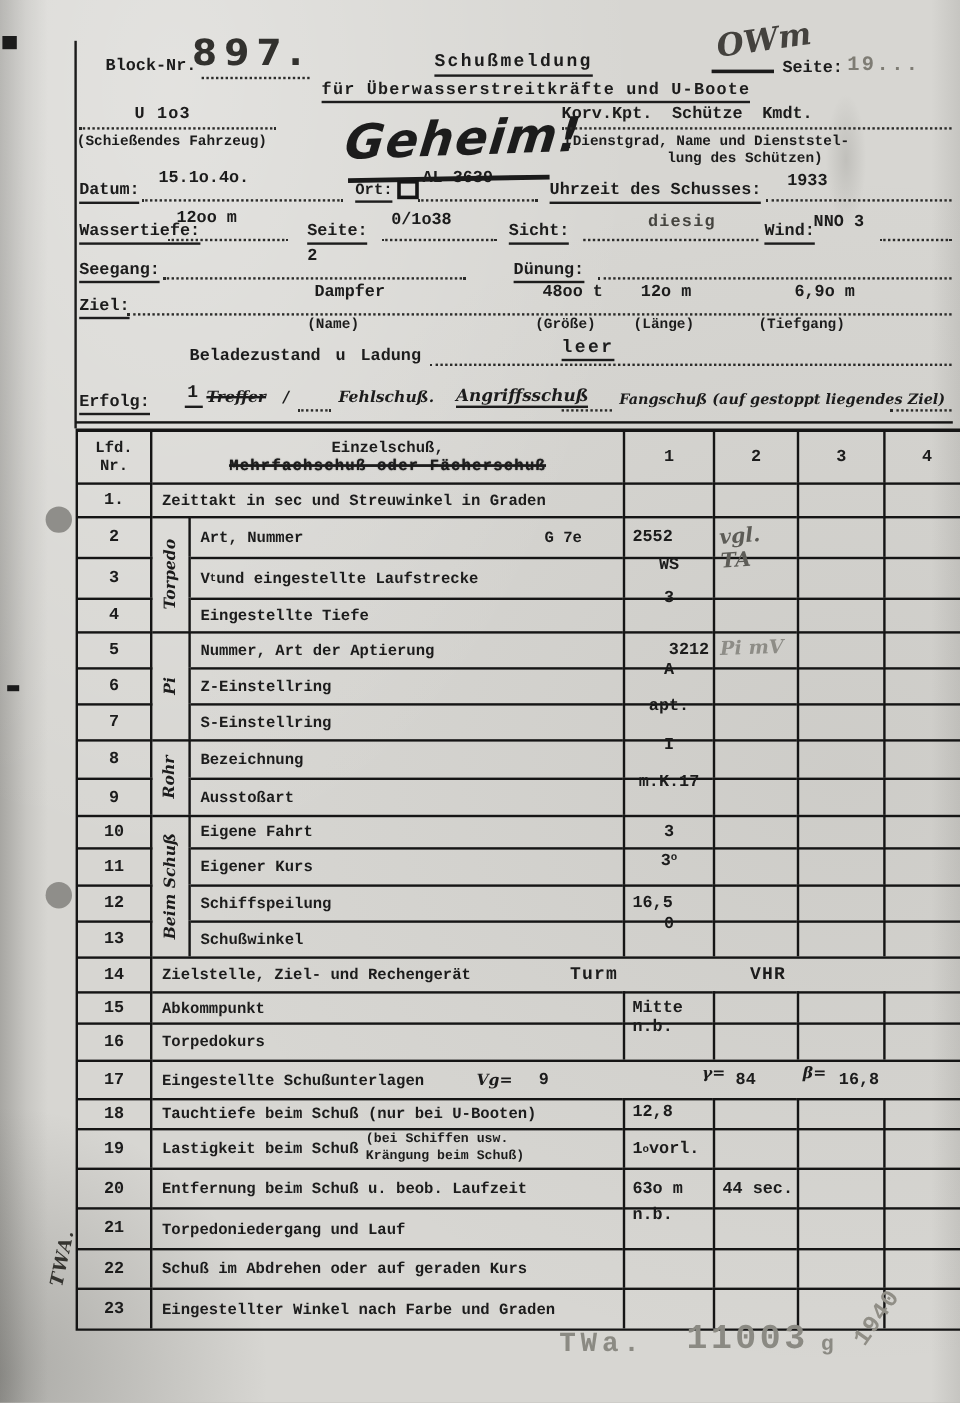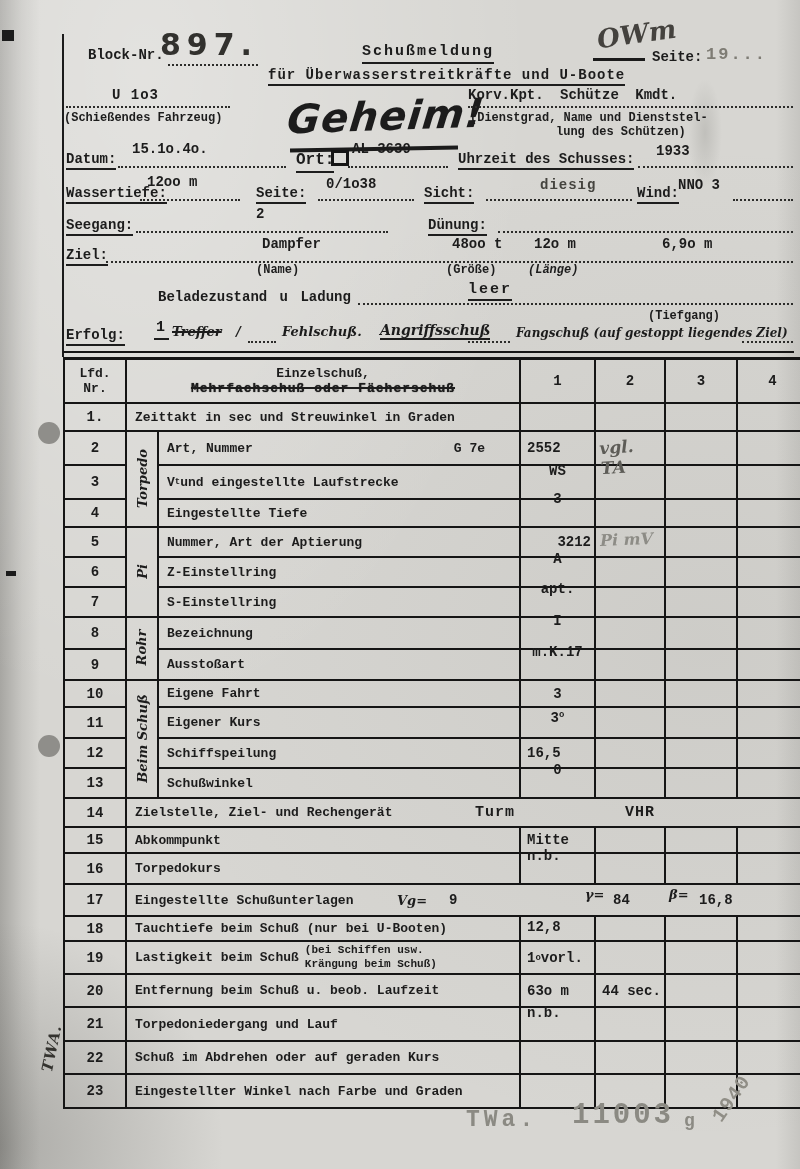--- a/index.html
+++ b/index.html
@@ -84,21 +84,21 @@
   <div class="bar" style="left:290px;top:147px;width:168px;height:4px;transform:rotate(-1deg);"></div>
 
   <span class="t b" style="left:468px;top:88px;font-size:14px;word-spacing:8px;">Korv.Kpt. Schütze Kmdt.</span>
   <span class="dots" style="left:468px;top:104px;width:325px;"></span>
   <span class="t cap" style="left:470px;top:112px;">(Dienstgrad, Name und Dienststel-</span>
   <span class="t cap" style="left:556px;top:126px;">lung des Schützen)</span>
 
   <span class="t b ul" style="left:66px;top:152px;font-size:14px;">Datum:</span>
   <span class="t b" style="left:132px;top:142px;font-size:14px;">15.1o.4o.</span>
   <span class="dots" style="left:118px;top:164px;width:168px;"></span>
-  <span class="t b ul" style="left:296px;top:152px;font-size:16px;">Ort:</span>
+  <span class="t b ul" style="left:296px;top:152px;font-size:13px;">Ort:</span>
   <div style="position:absolute;left:331px;top:150px;width:12px;height:10px;border:3px solid #151515;"></div>
   <span class="t b" style="left:352px;top:142px;font-size:14px;">AL 3639</span>
   <span class="dots" style="left:348px;top:164px;width:100px;"></span>
   <span class="t b ul" style="left:458px;top:152px;font-size:14px;">Uhrzeit des Schusses:</span>
   <span class="t b" style="left:656px;top:144px;font-size:14px;">1933</span>
   <span class="dots" style="left:638px;top:164px;width:155px;"></span>
 
   <span class="t b ul" style="left:66px;top:186px;font-size:14px;">Wassertiefe:</span>
   <span class="t b" style="left:147px;top:175px;font-size:14px;">12oo m</span>
   <span class="dots" style="left:140px;top:197px;width:100px;"></span>
@@ -119,22 +119,22 @@
   <span class="dots" style="left:498px;top:229px;width:295px;"></span>
 
   <span class="t b ul" style="left:66px;top:248px;font-size:14px;">Ziel:</span>
   <span class="t b" style="left:262px;top:237px;font-size:14px;">Dampfer</span>
   <span class="t b" style="left:452px;top:237px;font-size:14px;">48oo t</span>
   <span class="t b" style="left:534px;top:237px;font-size:14px;">12o m</span>
   <span class="t b" style="left:662px;top:237px;font-size:14px;">6,9o m</span>
   <span class="dots" style="left:106px;top:259px;width:687px;"></span>
   <span class="t cap" style="left:256px;top:264px;">(Name)</span>
   <span class="t cap" style="left:446px;top:264px;">(Größe)</span>
-  <span class="t cap" style="left:528px;top:264px;font-style:italic;">(Länge)</span>
-  <span class="t cap" style="left:648px;top:264px;margin-top:46px;">(Tiefgang)</span>
+  <span class="t cap" style="left:528px;top:264px;">(Länge)</span>
+  <span class="t cap" style="left:632px;top:264px;">(Tiefgang)</span>
 
   <span class="t b" style="left:158px;top:290px;font-size:14px;word-spacing:4px;">Beladezustand u Ladung</span>
   <span class="t b" style="left:468px;top:282px;font-size:15px;border-bottom:2px solid #1d1d1d;letter-spacing:2px;">leer</span>
   <span class="dots" style="left:358px;top:301px;width:435px;"></span>
 
   <span class="t b ul" style="left:66px;top:328px;font-size:14px;">Erfolg:</span>
   <span class="t b" style="left:154px;top:320px;font-size:15px;border-bottom:2px solid #1d1d1d;padding:0 4px 1px 2px;">1</span>
   <span class="t opt" style="left:172px;top:325px;text-decoration:line-through;text-decoration-thickness:2px;">Treffer</span>
   <span class="t opt" style="left:236px;top:325px;">/</span>
   <span class="dots" style="left:248px;top:339px;width:28px;"></span>

